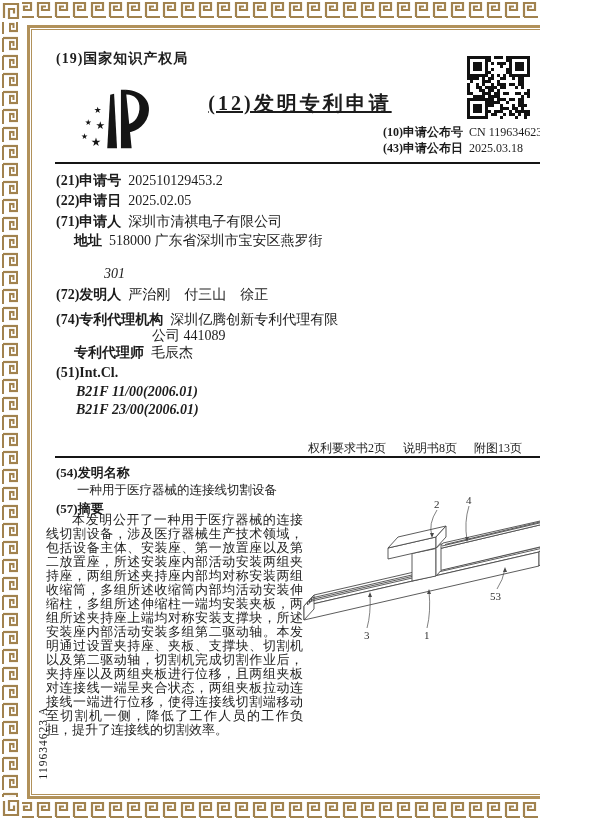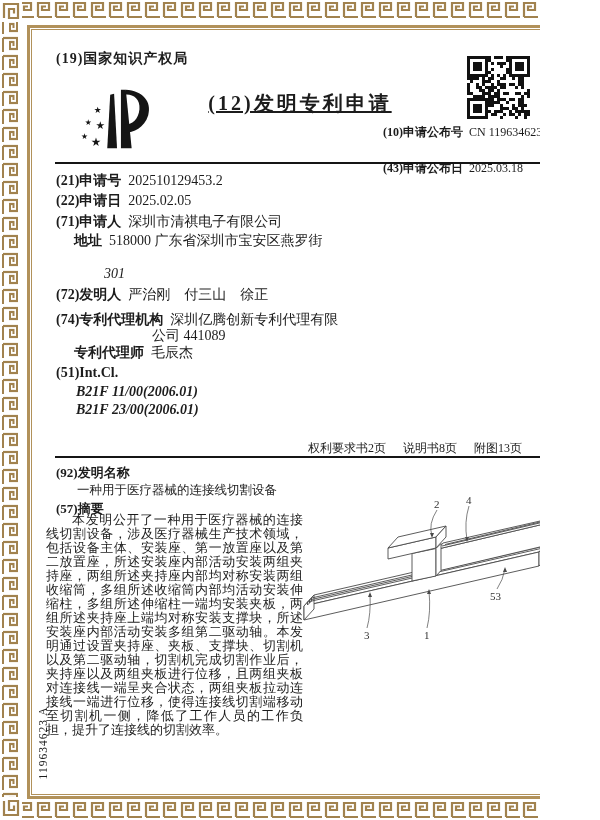--- a/index.html
+++ b/index.html
@@ -329,21 +329,21 @@
       <rect x="15" y="60" width="3" height="3"></rect>
       <rect x="18" y="60" width="3" height="3"></rect>
       <rect x="33" y="60" width="3" height="3"></rect>
       <rect x="48" y="60" width="3" height="3"></rect>
       <rect x="57" y="60" width="3" height="3"></rect>
     </svg>
 
   <div class="abs pubrow" style="left:383px;top:124px;font-family:Liberation Serif, serif;">
     <span class="lbl">(10)申请公布号</span><span class="val">CN 119634623 A</span>
   </div>
-  <div class="abs pubrow" style="left:383px;top:160px;">
+  <div class="abs pubrow" style="left:383px;top:140px;">
     <span class="lbl">(43)申请公布日</span><span class="val">2025.03.18</span>
   </div>
 
   <div class="rule" style="left:55px;top:162px;width:490px;"></div>
 
   <div class="row" style="left:56px;top:172px;">
     <span class="lbl">(21)申请号</span><span class="val">202510129453.2</span>
   </div>
   <div class="row" style="left:56px;top:192px;">
     <span class="lbl">(22)申请日</span><span class="val">2025.02.05</span>
@@ -370,21 +370,21 @@
   <div class="row ipc" style="left:76px;top:402px;">B21F 23/00(2006.01)</div>
 
   <div class="abs pages" style="left:260px;top:440px;">
     <span>权利要求书2页</span>
     <span>说明书8页</span>
     <span>附图13页</span>
   </div>
 
   <div class="rule" style="left:55px;top:456px;width:490px;"></div>
 
-  <div class="abs sec-label" style="left:56px;top:464px;">(92)发明名称</div>
+  <div class="abs sec-label" style="left:56px;top:464px;">(54)发明名称</div>
   <div class="abs inv-title" style="left:77px;top:482px;">一种用于医疗器械的连接线切割设备</div>
   <div class="abs sec-label" style="left:56px;top:500px;">(57)摘要</div>
   <div class="abstract">本发明公开了一种用于医疗器械的连接线切割设备，涉及医疗器械生产技术领域，包括设备主体、安装座、第一放置座以及第二放置座，所述安装座内部活动安装两组夹持座，两组所述夹持座内部均对称安装两组收缩筒，多组所述收缩筒内部均活动安装伸缩柱，多组所述伸缩柱一端均安装夹板，两组所述夹持座上端均对称安装支撑块，所述安装座内部活动安装多组第二驱动轴。本发明通过设置夹持座、夹板、支撑块、切割机以及第二驱动轴，切割机完成切割作业后，夹持座以及两组夹板进行位移，且两组夹板对连接线一端呈夹合状态，两组夹板拉动连接线一端进行位移，使得连接线切割端移动至切割机一侧，降低了工作人员的工作负担，提升了连接线的切割效率。</div>
 
   <svg class="figure" width="270" height="200" viewBox="0 0 270 200" aria-hidden="true">
     <g stroke="#4a4a4a" stroke-width="0.9" fill="#fff" stroke-linejoin="round">
 
       <path d="M4 118 L239 64 L249 53 L14 107 Z"></path>
       <path d="M4 118 L239 64 L239 78 L4 132 Z"></path>
       <path d="M4 118 L14 107 L14 121 L4 132 Z"></path>

